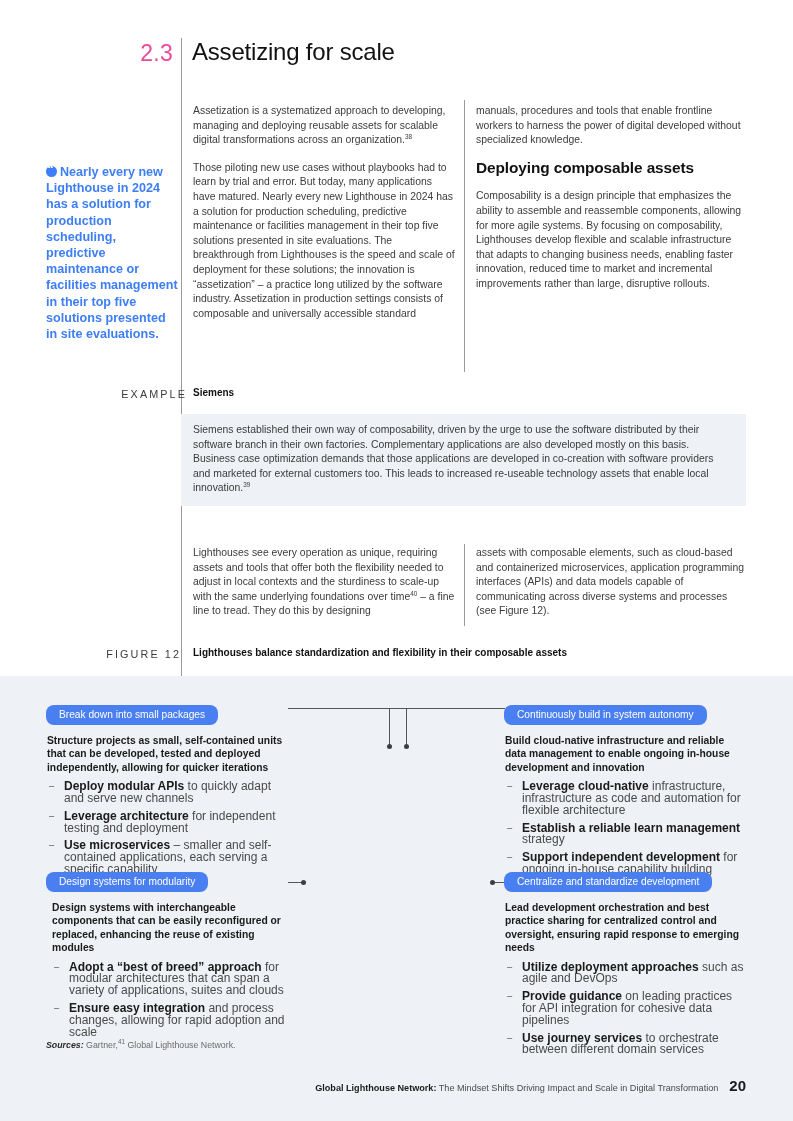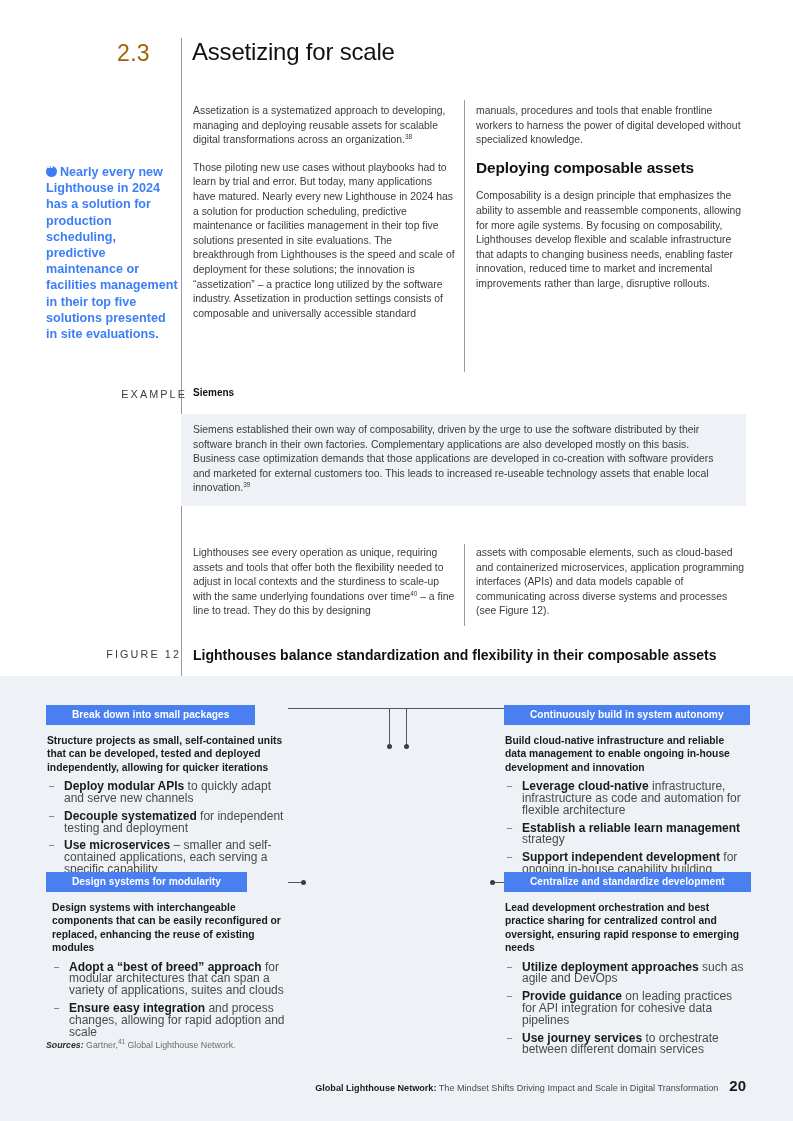--- a/index.html
+++ b/index.html
@@ -8,22 +8,22 @@
     background: #ffffff;
     font-family: "Liberation Sans", sans-serif;
     color: #231f20;
     overflow: hidden;
   }
   .page { position: relative; width: 793px; height: 1121px; background:#fff; }
 
   
   .sec-head { position:absolute; left:0; top:38px; width:793px; height:38px; }
   .sec-num {
-    position:absolute; left:86px; top:2px; width:95px; text-align:center;
-    font-size:23px; color:#a16207; letter-spacing:0.3px;
+    position:absolute; left:78px; top:2px; width:95px; text-align:right;
+    font-size:23px; color:#ec4899; letter-spacing:0.3px;
   }
   .rule { position:absolute; background:#9a9a9a; width:1px; }
   .sec-title {
     position:absolute; left:192px; top:0px;
     font-size:24px; font-weight:normal; color:#111; letter-spacing:-0.2px;
   }
 
   
   .v-rule-main { left:181px; top:38px; height:630px; }
 
@@ -69,30 +69,29 @@
 
   
   .col-l2 { left:193px; top:546px; width:262px; }
   .col-r2 { left:476px; top:546px; width:268px; }
   .v-rule-mid2 { left:464px; top:544px; height:82px; }
 
   .fig-label {
     position:absolute; left:86px; top:648px; width:95px; text-align:right;
     font-size:10.8px; letter-spacing:2.1px; color:#3b3b3b;
   }
-  .fig-title { position:absolute; left:193px; top:647px; font-size:14px; font-weight:bold; color:#111; width:560px; }
+  .fig-title { position:absolute; left:193px; top:647px; font-size:10px; font-weight:bold; color:#111; width:560px; }
 
   
   .fig-band { position:absolute; left:0; top:676px; width:793px; height:445px; background:#eef1f5; }
 
   .pill {
-    position:absolute; height:20px; border-radius:0; background:#4a7ff2;
-    color:#fff; font-size:10.2px; line-height:20px; padding:0 26px; white-space:nowrap;
+    position:absolute; height:20px; border-radius:8px; background:#4a7ff2;
+    color:#fff; font-size:10.2px; line-height:20px; padding:0 13px; white-space:nowrap;
     z-index: 6;
-    font-weight: bold;
   }
   .quad { position:absolute; z-index:5; }
   .quad h4 {
     font-size:10.3px; font-weight:bold; line-height:13.4px; color:#1b1b1b; margin-bottom:7px;
   }
   .quad ul { list-style:none; }
   .quad li {
     position:relative; padding-left:17px; font-size:12px; line-height:11.8px;
     color:#4a4a4a; margin-bottom:6px;
   }
@@ -176,21 +175,21 @@
     <div class="dot" style="left:301px; top:204px;"></div>
 
     <div class="conn" style="left:492px; top:206px; width:16px; height:1px;"></div>
     <div class="dot" style="left:490px; top:204px;"></div>
 
     <div class="pill" style="left:46px; top:29px;">Break down into small packages</div>
     <div class="quad" style="left:47px; top:58px; width:244px;">
       <h4>Structure projects as small, self-contained units that can be developed, tested and deployed independently, allowing for quicker iterations</h4>
       <ul>
           <li><b>Deploy modular APIs</b> to quickly adapt and serve new channels</li>
-          <li><b>Decouple systematized</b> for independent testing and deployment</li>
+          <li><b>Leverage architecture</b> for independent testing and deployment</li>
           <li><b>Use microservices</b> – smaller and self-contained applications, each serving a specific capability</li>
         </ul>
     </div>
 
     <div class="pill" style="left:504px; top:29px;">Continuously build in system autonomy</div>
     <div class="quad" style="left:505px; top:58px; width:242px;">
       <h4>Build cloud-native infrastructure and reliable data management to enable ongoing in-house development and innovation</h4>
       <ul>
           <li><b>Leverage cloud-native</b> infrastructure, infrastructure as code and automation for flexible architecture</li>
           <li><b>Establish a reliable learn management</b> strategy</li>

